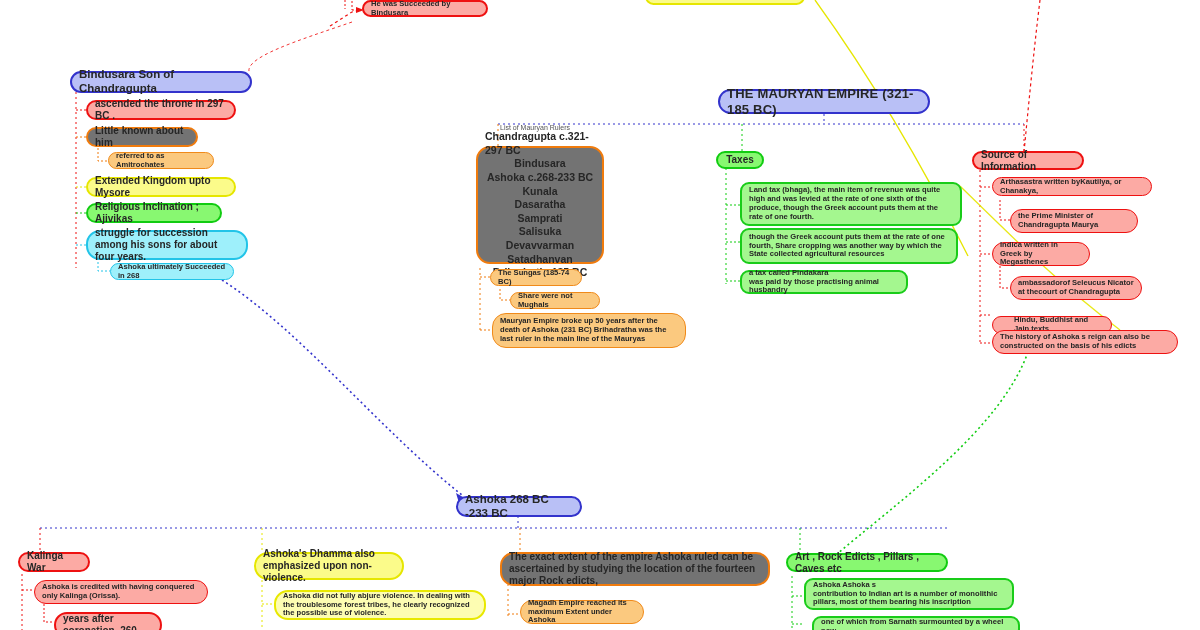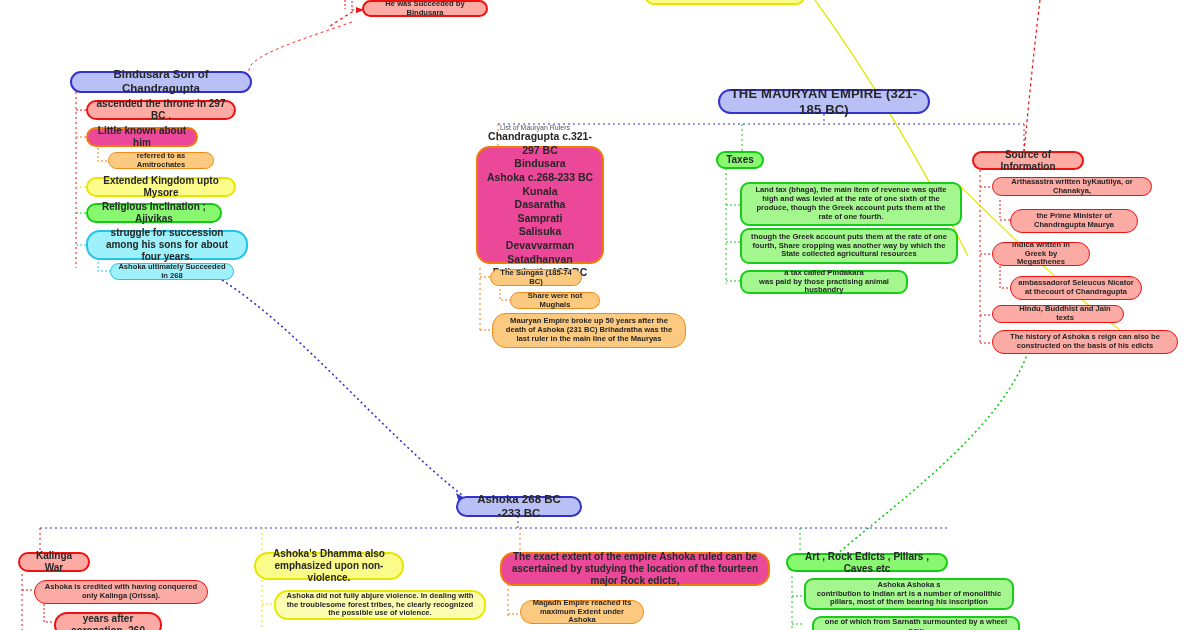--- a/index.html
+++ b/index.html
@@ -12,29 +12,28 @@
   }
   #canvas{position:absolute;left:0;top:0;width:1200px;height:630px;}
   svg.links{position:absolute;left:0;top:0;width:1200px;height:630px;pointer-events:none;}
 
   .node{
     position:absolute;
     box-sizing:border-box;
     border-radius:14px;
     border-style:solid;
     display:flex;align-items:center;justify-content:center;
-    text-align:center;
     color:#262626;
     line-height:1.18;
     padding:3px 7px;
   }
   
   .t-blue  {background:#b9c0f6;border-color:#3333cc;}
   .t-red   {background:#fcaaa4;border-color:#ee1111;}
-  .t-orange{background:#ec4899;border-color:#f07b0d;}
+  .t-orange{background:#737373;border-color:#f07b0d;}
   .t-orange-l{background:#fbc97f;border-color:#f08a1a;}
   .t-yellow{background:#fbfb8a;border-color:#e6e600;}
   .t-yellow-l{background:#fdfdb2;border-color:#e8e800;}
   .t-green {background:#88f871;border-color:#11cc11;}
   .t-green-l{background:#a4f78f;border-color:#19cc19;border-radius:9px;}
   .t-cyan  {background:#9ef0fb;border-color:#22c4e8;}
 
   .bw1{border-width:1px;}
   .bw2{border-width:2px;}
 
@@ -237,21 +236,21 @@
 
   <div class="node t-red bw1 fz-s" style="left:992px;top:242px;width:98px;height:24px;white-space:pre-line;">
     <span>Indica written in
 Greek by Megasthenes</span>
   </div>
 
   <div class="node t-red bw1 fz-s" style="left:1010px;top:276px;width:132px;height:24px;">
     <span>ambassadorof Seleucus Nicator at thecourt of Chandragupta</span>
   </div>
 
-  <div class="node t-red bw1 fz-s" style="left:992px;top:305px;width:132px;height:18px;padding-left:21px;">
+  <div class="node t-red bw1 fz-s" style="left:992px;top:316px;width:120px;height:18px;padding-left:21px;">
     <span>Hindu, Buddhist and Jain texts</span>
   </div>
 
   <div class="node t-red bw1 fz-s" style="left:992px;top:330px;width:186px;height:24px;">
     <span>The history of Ashoka s reign can also be constructed on the basis of his edicts</span>
   </div>
 
   <div class="node t-blue bw2 fz-h" style="left:456px;top:496px;width:126px;height:21px;">
     <span>Ashoka 268 BC -233 BC</span>
   </div>

